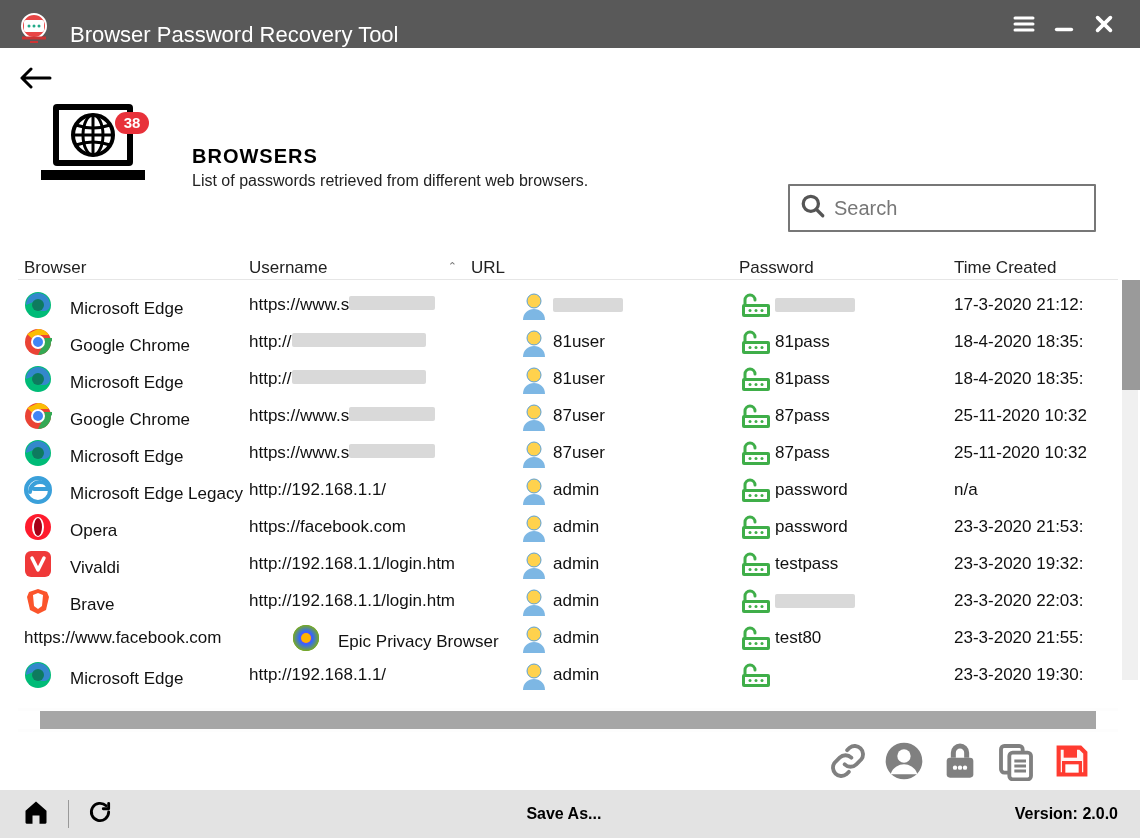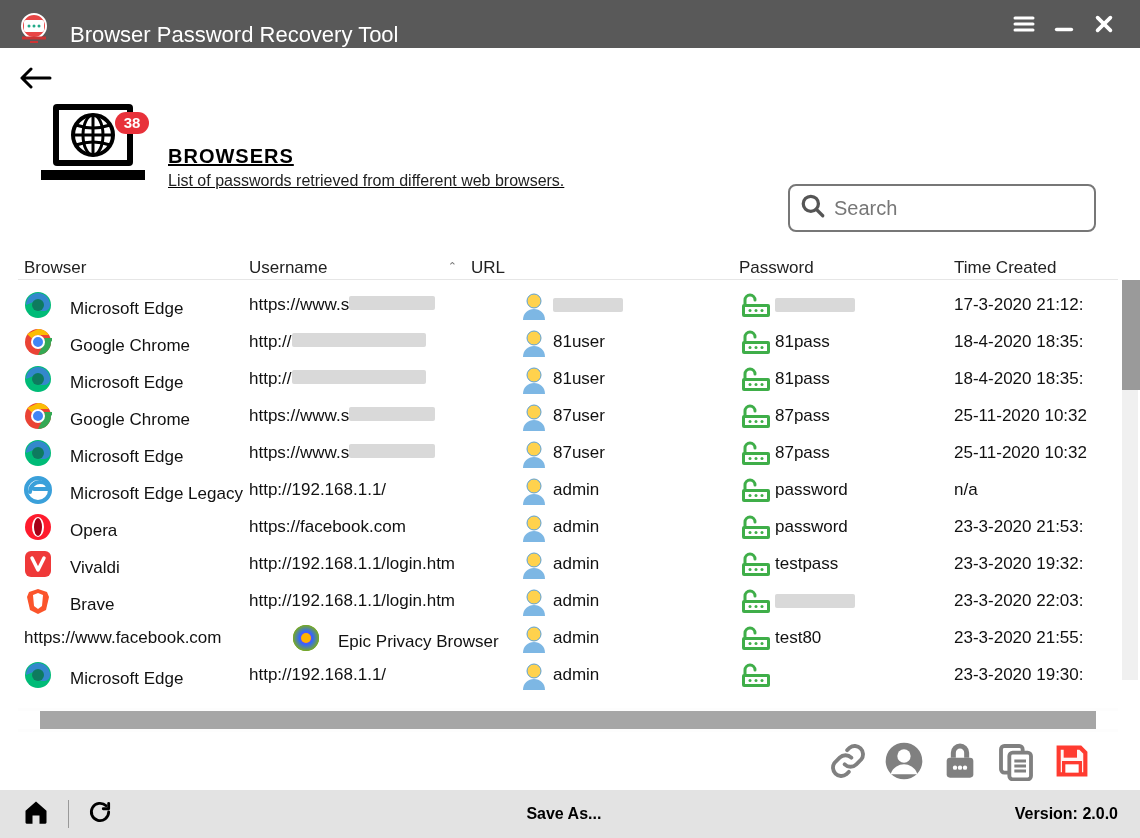--- a/index.html
+++ b/index.html
@@ -13,26 +13,26 @@
 .titlebar .win-btn svg { stroke:#fff; }
 
 
 .content { height: calc(838px - 48px - 48px); padding: 18px 22px 0 18px; display:flex; flex-direction:column; }
 
 .back-row { height: 28px; display:flex; align-items:center; }
 .back-row svg { cursor:pointer; }
 
 .header-row { display:flex; align-items:flex-end; margin-top: 4px; }
 .laptop-icon { width: 150px; display:flex; justify-content:center; }
-.header-text { margin-left: 0; padding-top: 8px; text-decoration: underline; }
+.header-text { margin-left: 24px; padding-top: 8px; }
 .header-text h2 { font-size: 20px; font-weight: 700; letter-spacing: 1px; }
 .header-text p { font-size: 16px; color: #222; margin-top: 4px; }
 
 .search-row { display:flex; justify-content:flex-end; margin-top: -6px; margin-right: 22px; }
-.search-box { width: 308px; height: 48px; border: 2px solid #777; border-radius: 8px; display:flex; align-items:center; padding: 0 10px; }
+.search-box { width: 308px; height: 48px; border: 2px solid #777; border-radius: 1px; display:flex; align-items:center; padding: 0 10px; }
 .search-box input { border:none; outline:none; font-size: 20px; color:#777; flex:1; margin-left:8px; background:transparent; }
 .search-box input::placeholder { color:#777; }
 
 .table-wrap { margin-top: 12px; flex:1; display:flex; flex-direction:column; position:relative; }
 .thead { display:flex; height: 36px; align-items:center; font-size: 17px; color:#222; border-bottom:1px solid #e6e6e6; }
 .thead .th, .row .td { padding-left: 6px; overflow:hidden; white-space:nowrap;margin-top:12px; }
 
 .col-browser { width: 225px; }
 .col-url     { width: 268px; }
 .col-user    { width: 222px; display:flex; align-items:center; }

